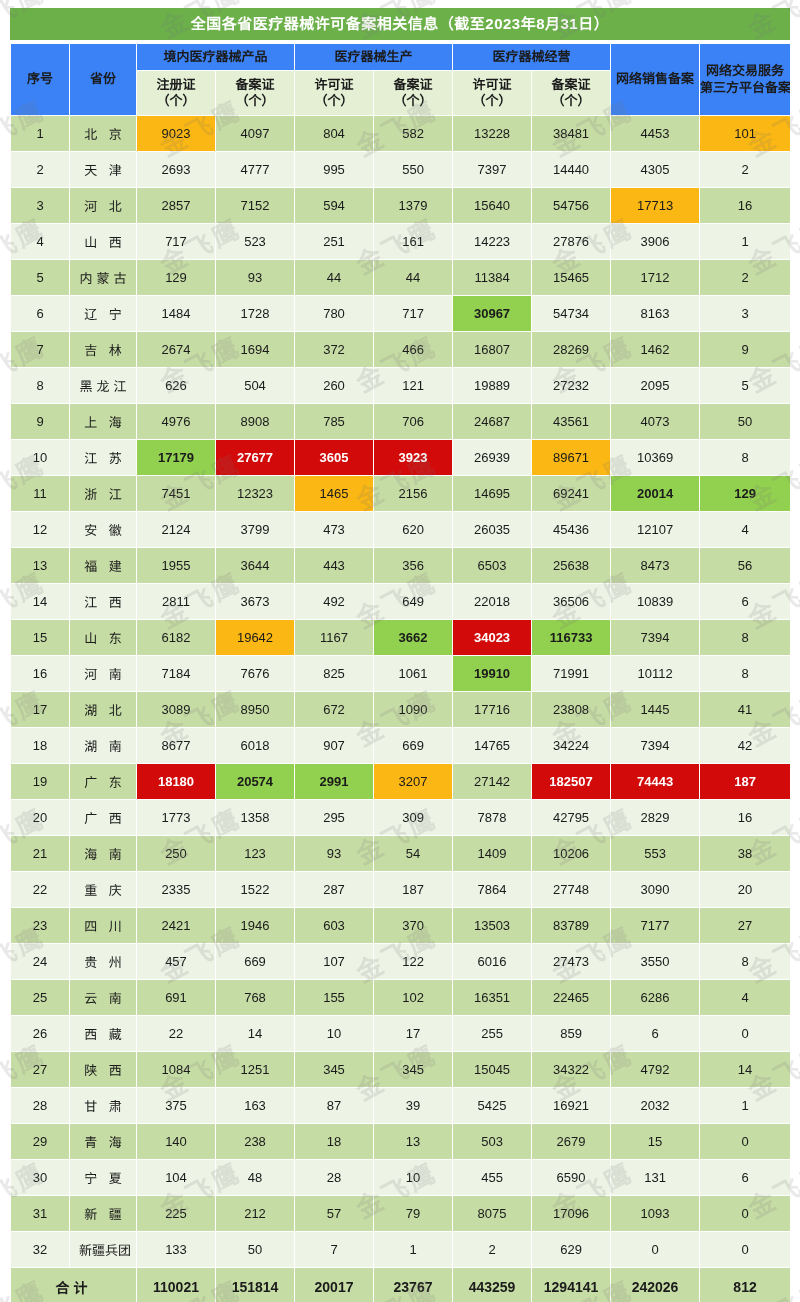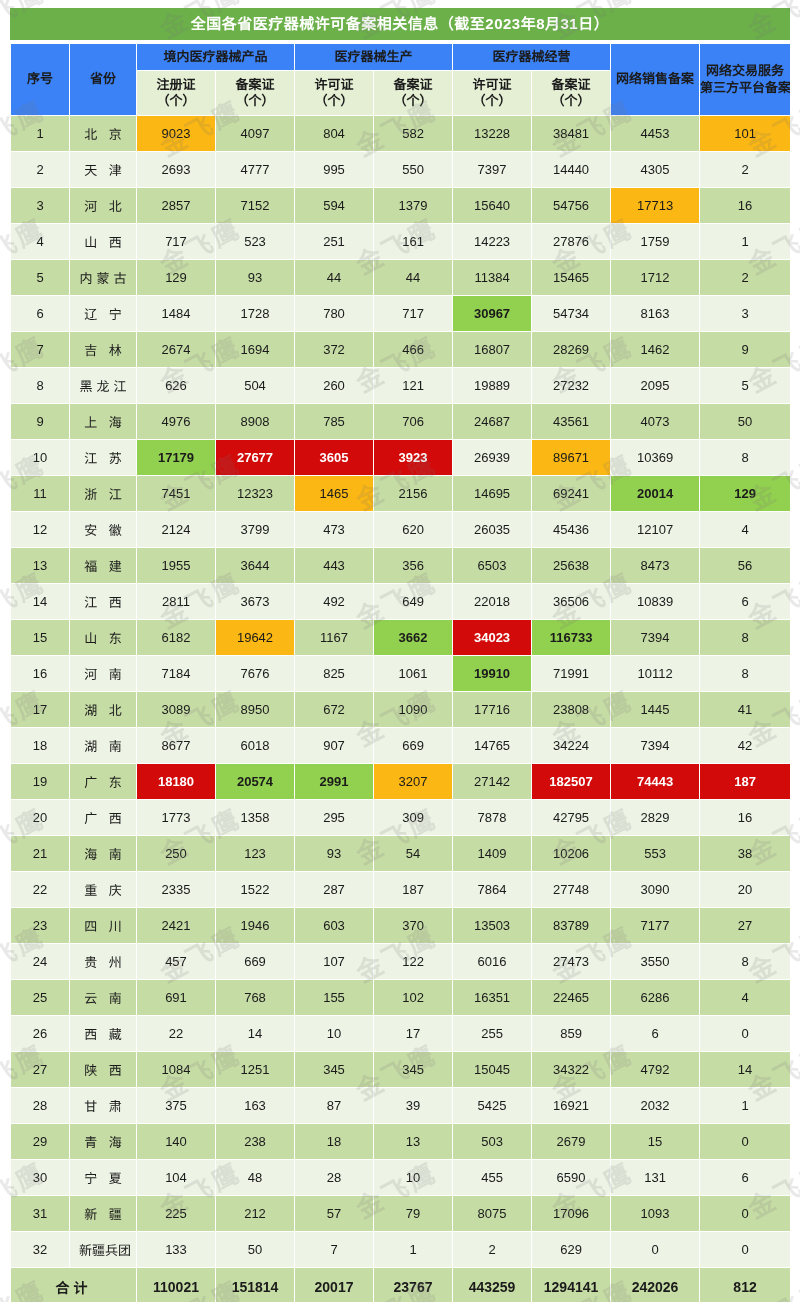--- a/index.html
+++ b/index.html
@@ -272,21 +272,21 @@
         </tr>
         <tr class="even">
           <td class="idx">4</td>
           <td class="prov">山 西</td>
           <td>717</td>
           <td>523</td>
           <td>251</td>
           <td>161</td>
           <td>14223</td>
           <td>27876</td>
-          <td>1759</td>
+          <td>3906</td>
           <td>1</td>
         </tr>
         <tr class="odd">
           <td class="idx">5</td>
           <td class="prov">内蒙古</td>
           <td>129</td>
           <td>93</td>
           <td>44</td>
           <td>44</td>
           <td>11384</td>

